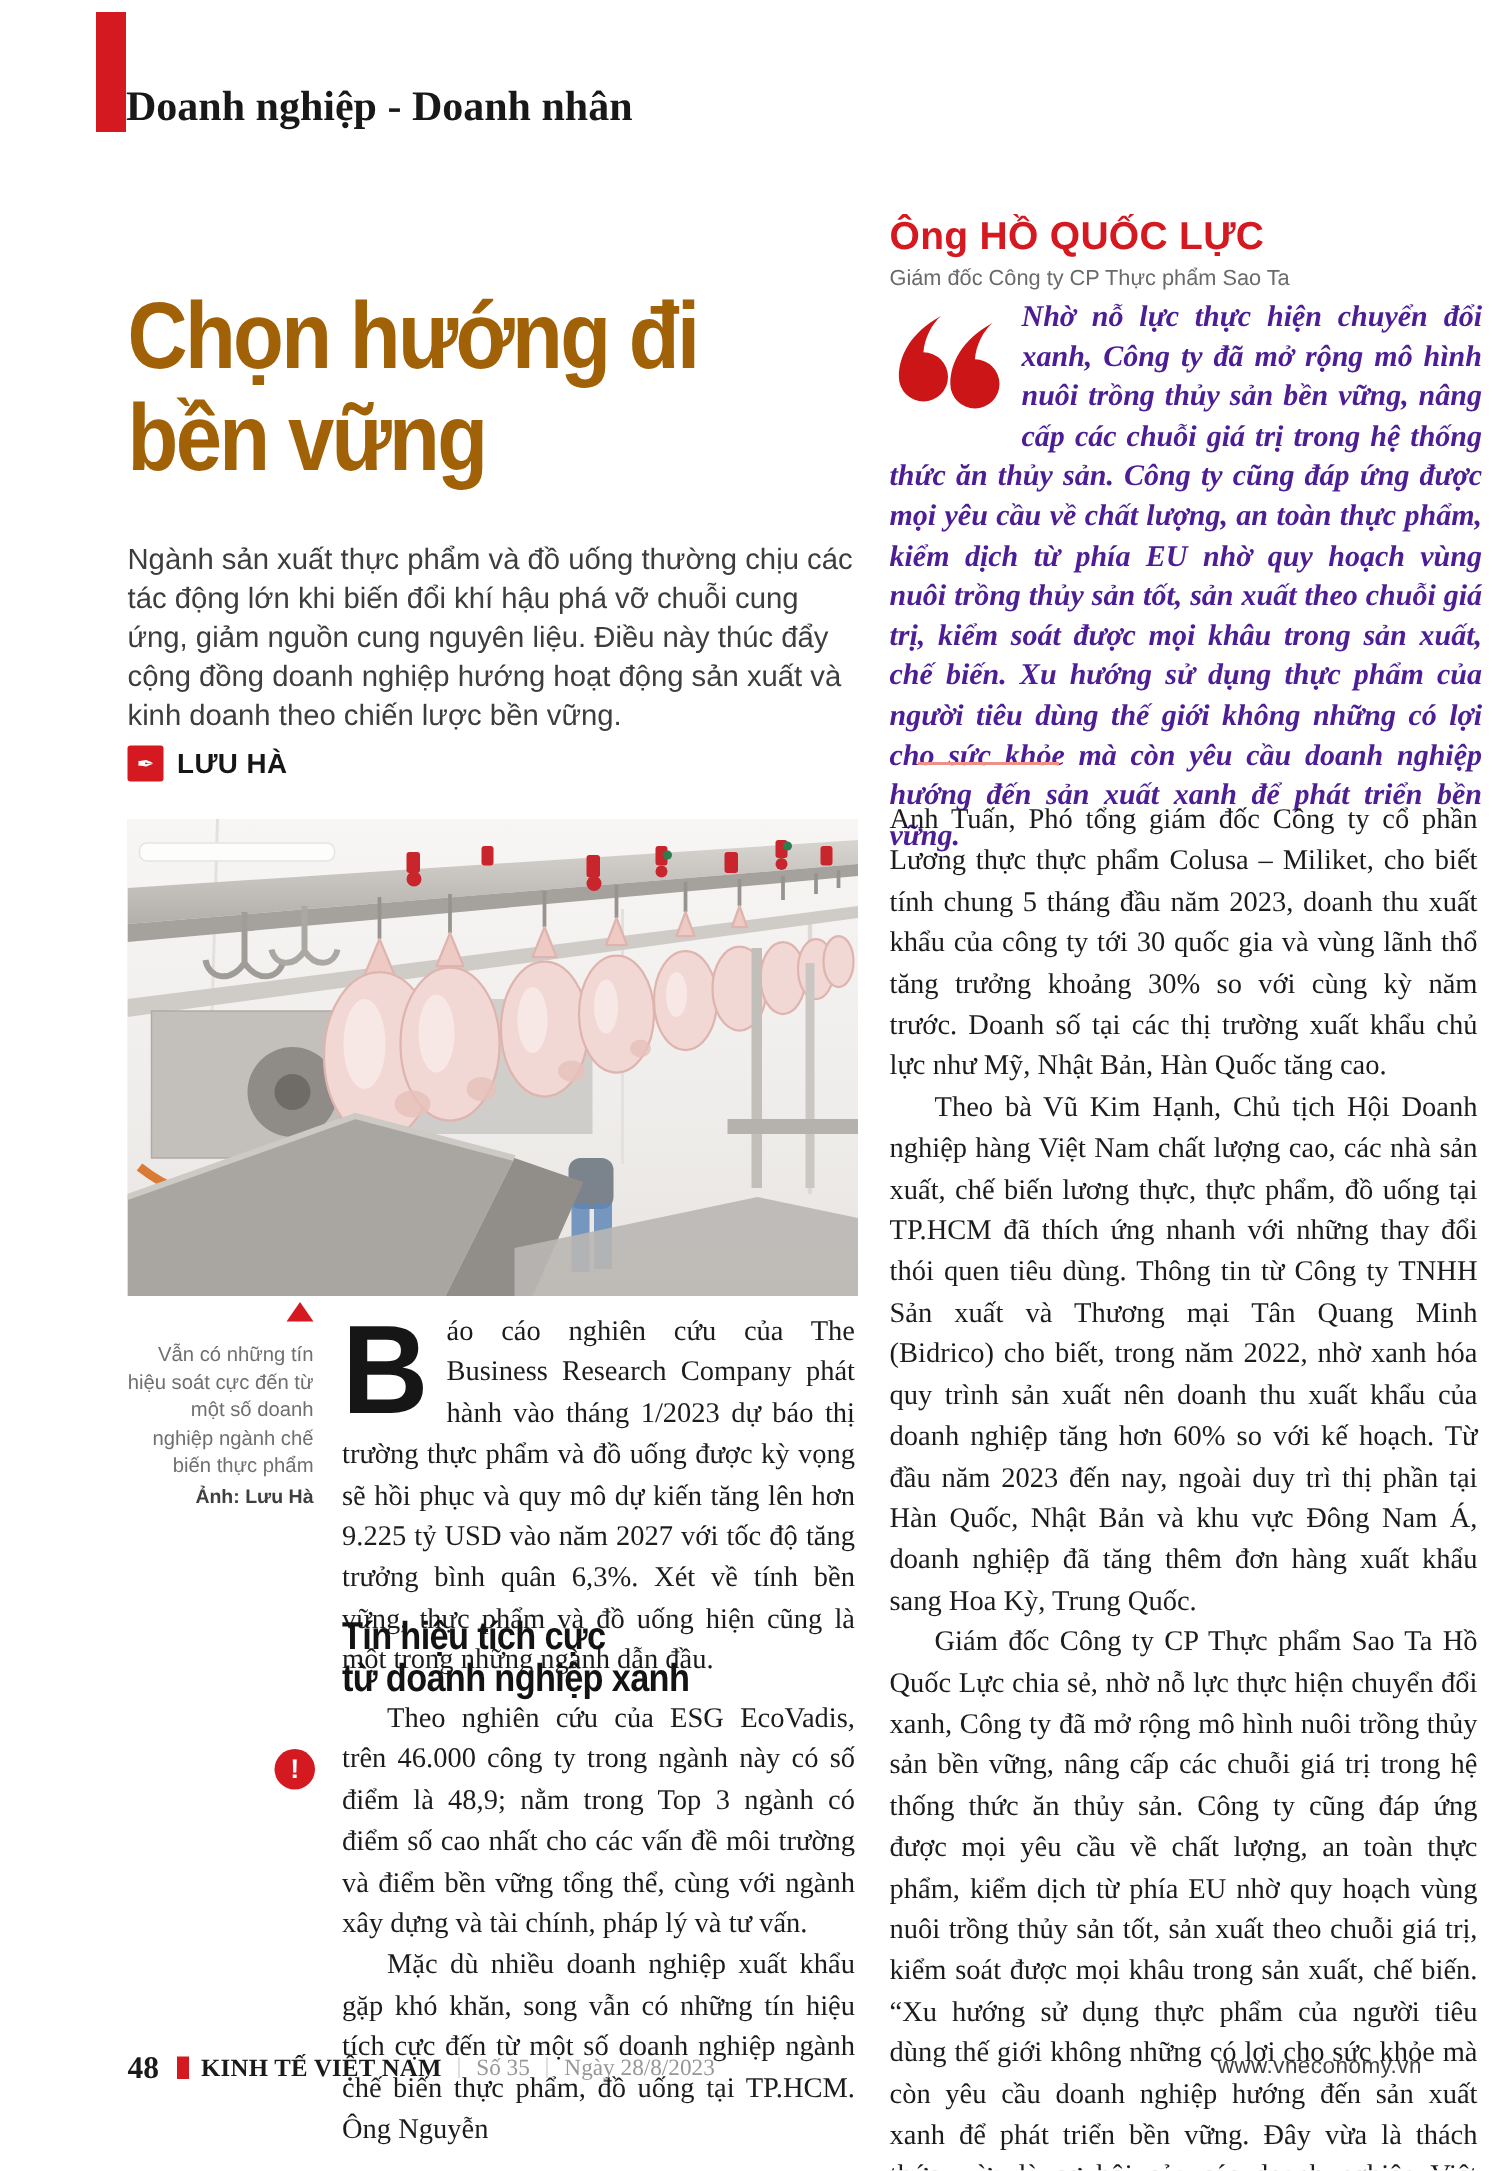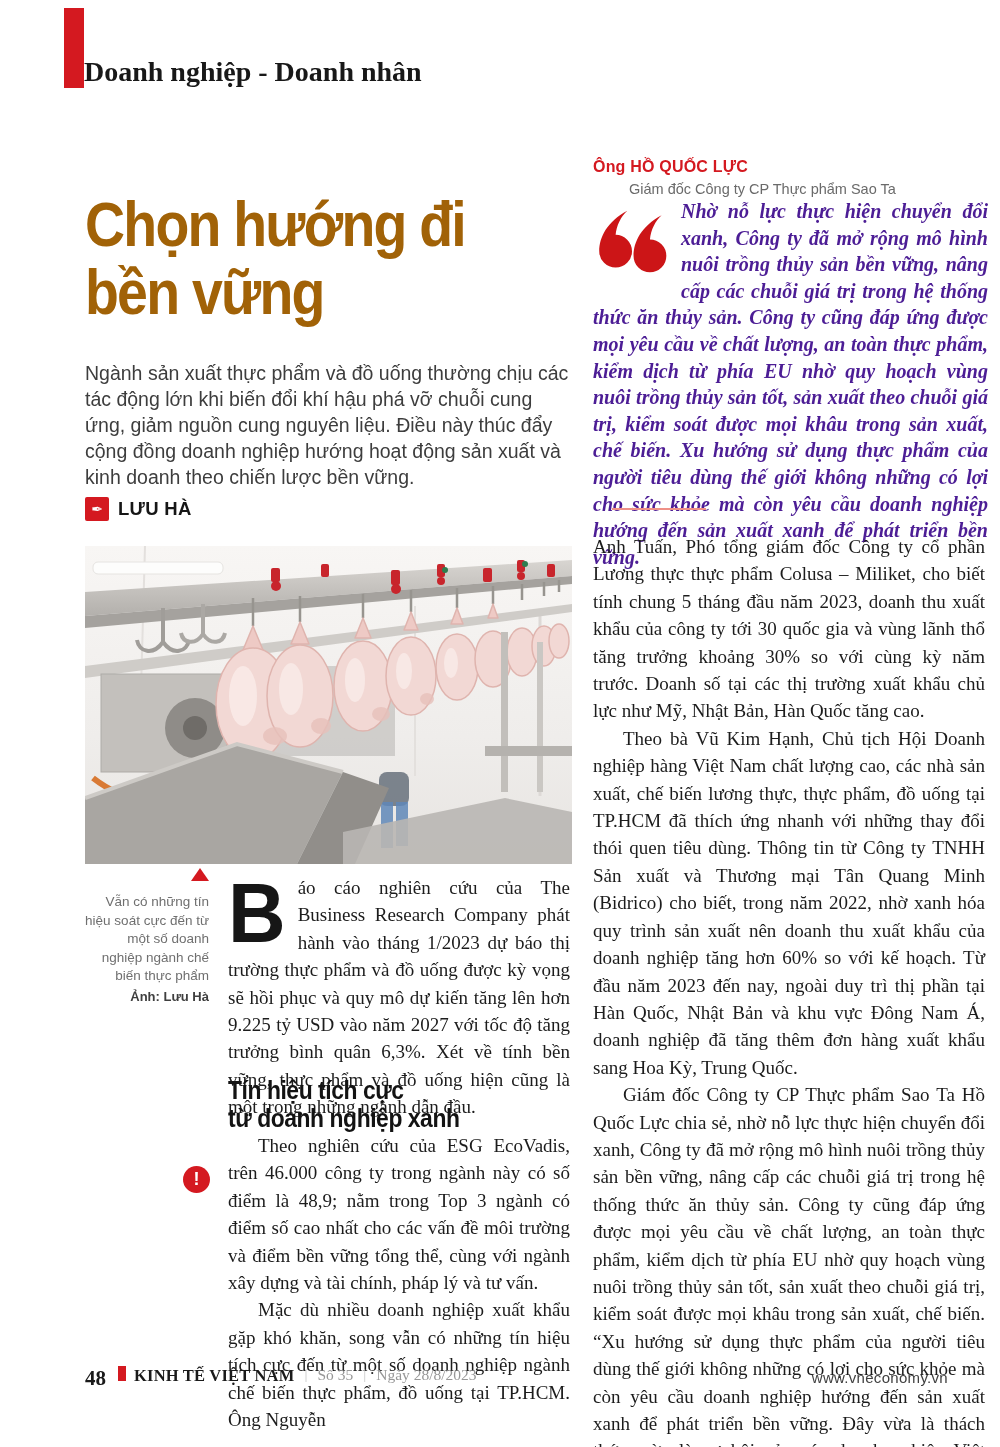--- a/index.html
+++ b/index.html
@@ -66,32 +66,32 @@
     letter-spacing:-3px; transform:scaleX(0.95); transform-origin:0 0;
   }
   .subheading {
     position:absolute; left:228px; top:1076px;
     font-weight:700; font-size:26px; line-height:28px; color:#131313; letter-spacing:-0.5px;
   }
   .midcol-rest { position:absolute; left:228px; top:1132px; width:342px; }
   .indent { text-indent:30px; }
   
   .speaker { position:absolute; left:593px; top:142px; width:392px; }
-  .speaker-name { font-weight:700; font-size:16px; color:#d41920; letter-spacing:0.2px;margin-top:16px; }
-  .speaker-title { font-size:14.5px; color:#6a6a6a; margin-top:5px;margin-left:36px; }
+  .speaker-name { font-weight:700; font-size:26px; color:#d41920; letter-spacing:0.2px; }
+  .speaker-title { font-size:14.5px; color:#6a6a6a; margin-top:5px; }
   .quote-block { position:absolute; left:593px; top:198px; width:395px; }
   .quote-glyph { float:left; width:78px; height:86px; margin:4px 10px 2px 0; }
   .quote-text {
     font-family:"Liberation Serif", serif; font-style:italic; font-weight:700;
     font-size:20px; line-height:26.6px; color:#4c1d95; text-align:justify;
   }
   .quote-rule { position:absolute; left:612px; top:508px; width:94px; height:2px; background:#ef9087; }
   .rightcol-body { position:absolute; left:593px; top:533px; width:392px; }
   
-  .footer-left { position:absolute; left:85px; top:1366px; display:flex; }
+  .footer-left { position:absolute; left:85px; top:1366px; display:flex; align-items:center; }
   .page-number { font-family:"Liberation Serif", serif; font-weight:700; font-size:21px; color:#1a1a1a; }
   .footer-red-square { width:8px; height:15px; background:#d41920; margin:0 8px 0 12px; }
   .publication { font-family:"Liberation Serif", serif; font-weight:700; font-size:16.5px; color:#1a1a1a; letter-spacing:0.2px; }
   .footer-sep { color:#c9c9c9; font-size:15px; margin:0 10px; font-family:"Liberation Serif", serif; }
   .footer-meta { font-family:"Liberation Serif", serif; font-size:15.5px; color:#979797; }
   .website { position:absolute; right:52px; top:1369px; font-size:15px; color:#404040; letter-spacing:0.3px; }
 </style>
 </head>
 <body>
 

